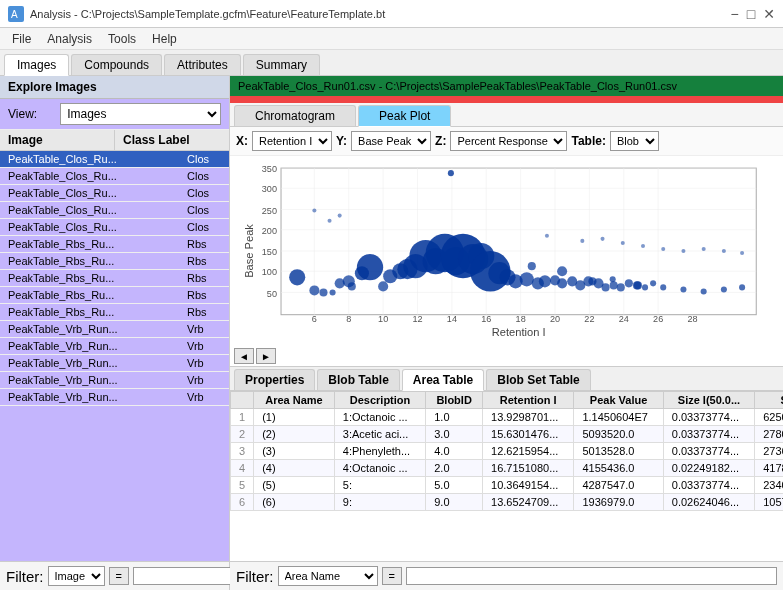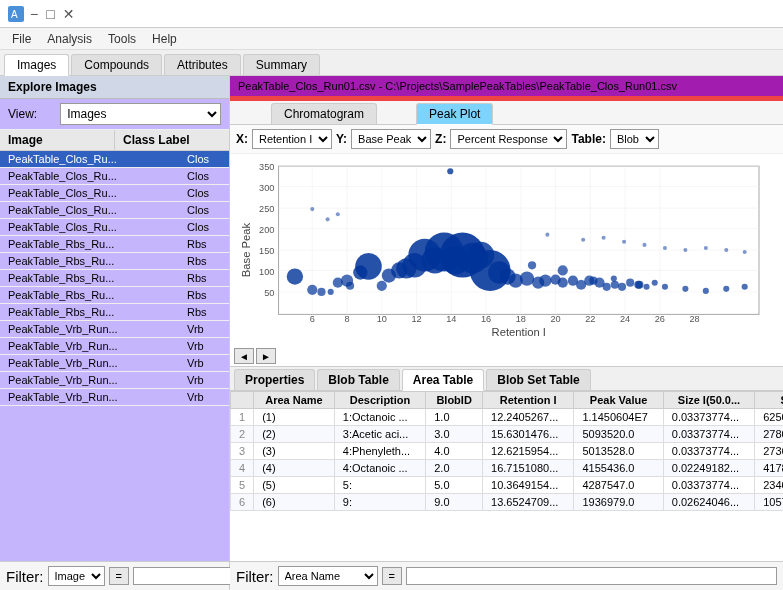--- a/index.html
+++ b/index.html
@@ -40,25 +40,25 @@
 
     
     .filter-bar { padding: 4px 6px; border-top: 1px solid #ccc; background: #f5f5f5; display: flex; align-items: center; gap: 4px; }
     .filter-label { font-size: 15px; }
     .filter-select { padding: 2px; border: 1px solid #999; font-size: 11px; background: #fff; }
     .filter-btn { padding: 2px 6px; border: 1px solid #999; background: #e8e8e8; cursor: pointer; font-size: 11px; }
     .filter-input { flex: 1; padding: 2px; border: 1px solid #999; font-size: 11px; }
 
     
     .right-panel { flex: 1; display: flex; flex-direction: column; background: #fff; overflow: hidden; }
-    .right-header { background: #a21caf; padding: 4px 8px; font-size: 11px; border-bottom: 5px solid #ef4444; }
+    .right-header { background: #15803d; padding: 4px 8px; font-size: 11px; border-bottom: 7px solid #ef4444; }
     
     
     .chart-tabs { display: flex; padding: 2px 4px 0; background: #f5f5f5; border-bottom: 1px solid #ccc; }
-    .chart-tab { padding: 3px 12px; border: 1px solid #ccc; border-bottom: none; background: #e0e0e0; cursor: pointer; font-size: 12px; margin-right: 2px; border-radius: 3px 3px 0 0; margin-left: 37px; }
+    .chart-tab { padding: 3px 20px; border: 1px solid #ccc; border-bottom: none; background: #e0e0e0; cursor: pointer; font-size: 12px; margin-right: 2px; border-radius: 3px 3px 0 0; }
     .chart-tab.active { background: #7dd3fc; border-bottom: 1px solid #fff; margin-bottom: -1px; }
 
     
     .axis-controls { display: flex; align-items: center; padding: 4px 6px; border-bottom: 1px solid #eee; background: #fafafa; gap: 4px; flex-wrap: wrap; }
     .axis-label { font-size: 12px; font-weight: bold; }
     .axis-select { padding: 2px; border: 1px solid #999; font-size: 11px; background: #fff; }
     
     
     .chart-area { flex: 1; position: relative; min-height: 0; }
     svg.chart-svg { width: 100%; height: 100%; }
@@ -87,20 +87,21 @@
 </head>
 <body>
 
 <div class="title-bar">
   <div style="width:16px;height:16px;margin-right:6px;">
     <svg width="16" height="16" viewBox="0 0 16 16">
         <rect width="16" height="16" rx="2" fill="#4a90d9"></rect>
         <text x="3" y="12" font-size="10" fill="white">A</text>
       </svg>
   </div>
+  <span style="font-size:11px;color:#333;flex:1;">Analysis - C:\Projects\SampleTemplate.gcfm\Feature\FeatureTemplate.bt</span>
   <div style="display:flex;gap:8px;">
     <span style="cursor:pointer;font-size:14px;color:#555;">−</span>
     <span style="cursor:pointer;font-size:14px;color:#555;">□</span>
     <span style="cursor:pointer;font-size:14px;color:#555;">✕</span>
   </div>
 </div>
 
 <div class="menu-bar">
   <span class="menu-item">File</span>
   <span class="menu-item">Analysis</span>
@@ -381,21 +382,21 @@
             <th>Size I(50.0...</th>
             <th>SNR</th>
           </tr>
         </thead>
         <tbody>
           <tr>
             <td class="row-num">1</td>
             <td>(1)</td>
             <td>1:Octanoic ...</td>
             <td>1.0</td>
-            <td>12.2405267...</td>
+            <td>13.9298701...</td>
             <td>1.1450604E7</td>
             <td>0.03373774...</td>
             <td>62505.475</td>
           </tr>
           <tr>
             <td class="row-num">2</td>
             <td>(2)</td>
             <td>3:Acetic aci...</td>
             <td>3.0</td>
             <td>15.6301476...</td>

